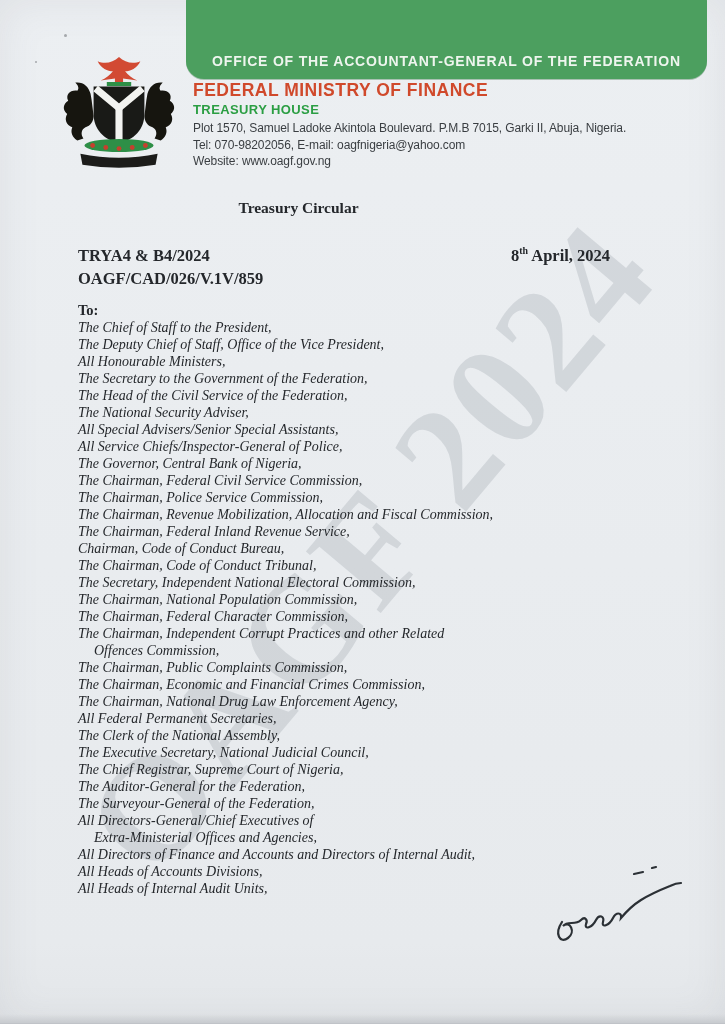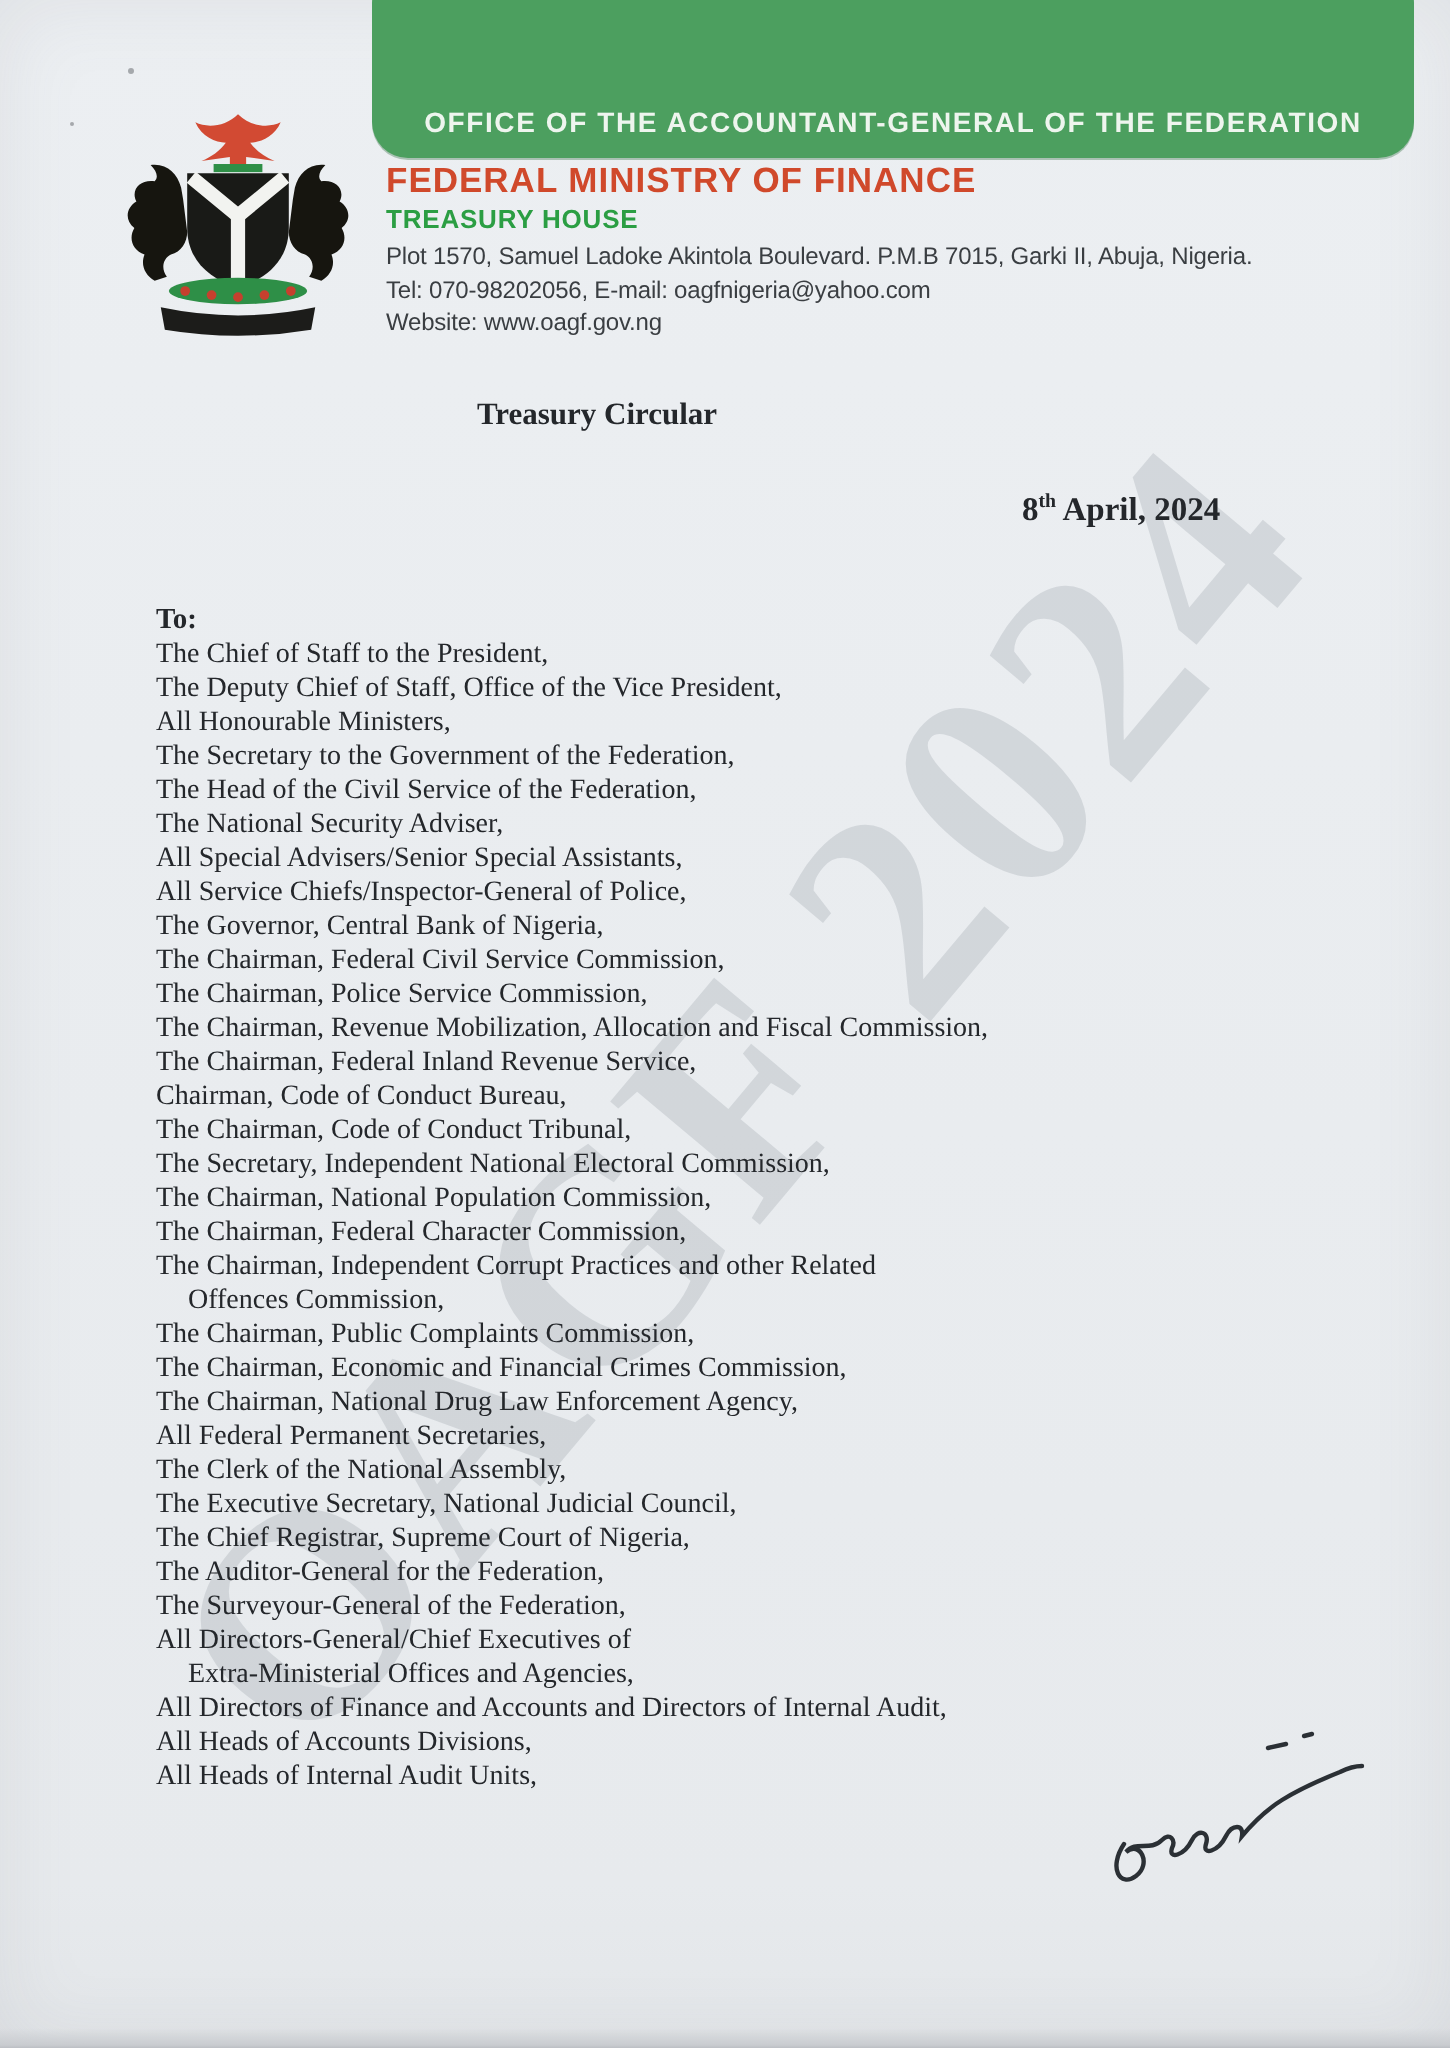--- a/index.html
+++ b/index.html
@@ -44,21 +44,21 @@
   .lh-line{font-size:12px;letter-spacing:-.1px;color:#3a3e42;line-height:16.5px;}
   .lh-line.first{margin-top:3px;}
   
   .doc-title{position:absolute;left:0;top:199px;width:597px;text-align:center;
     font-weight:bold;font-size:15.5px;}
   .refs{position:absolute;left:78px;top:245px;font-weight:bold;font-size:16.5px;line-height:22.5px;}
   .doc-date{position:absolute;left:511px;top:245px;font-weight:bold;font-size:16.5px;}
   .doc-date sup{font-size:.6em;}
   .salutation{position:absolute;left:78px;top:302px;font-weight:bold;font-size:14.5px;}
   .recipients{position:absolute;left:78px;top:319px;width:570px;
-    font-size:14px;line-height:17px;}
+    font-size:14px;line-height:17px;font-style:italic;}
   .recipient-line.indent{padding-left:16px;}
   
   .signature{position:absolute;left:548px;top:852px;}
   
   .page-bottom-edge{position:absolute;left:0;bottom:0;width:100%;height:10px;
     background:linear-gradient(180deg,rgba(183,187,192,0) 0%,#c9ccd0 85%,#bcbfc4 100%);}
   .speck{position:absolute;border-radius:50%;background:#6b6f73;opacity:.55;}
   .speck.s1{left:64px;top:34px;width:3px;height:3px;}
   .speck.s2{left:35px;top:61px;width:2px;height:2px;}
 </style>
@@ -109,20 +109,24 @@
     <div class="letterhead">
       <div class="ministry">FEDERAL MINISTRY OF FINANCE</div>
       <div class="division">TREASURY HOUSE</div>
       <div class="lh-line first">Plot 1570, Samuel Ladoke Akintola Boulevard. P.M.B 7015, Garki II, Abuja, Nigeria.</div>
       <div class="lh-line">Tel: 070-98202056, E-mail: oagfnigeria@yahoo.com</div>
       <div class="lh-line">Website: www.oagf.gov.ng</div>
     </div>
 
     <div class="doc-title">Treasury Circular</div>
 
+    <div class="refs">
+      <div>TRYA4 &amp; B4/2024</div>
+      <div>OAGF/CAD/026/V.1V/859</div>
+    </div>
 
     <div class="doc-date"><span>8</span><sup>th</sup>
       <span>April, 2024</span>
     </div>
 
     <div class="salutation">To:</div>
     <div class="recipients">
         <div class="recipient-line">The Chief of Staff to the President,</div>
         <div class="recipient-line">The Deputy Chief of Staff, Office of the Vice President,</div>
         <div class="recipient-line">All Honourable Ministers,</div>

